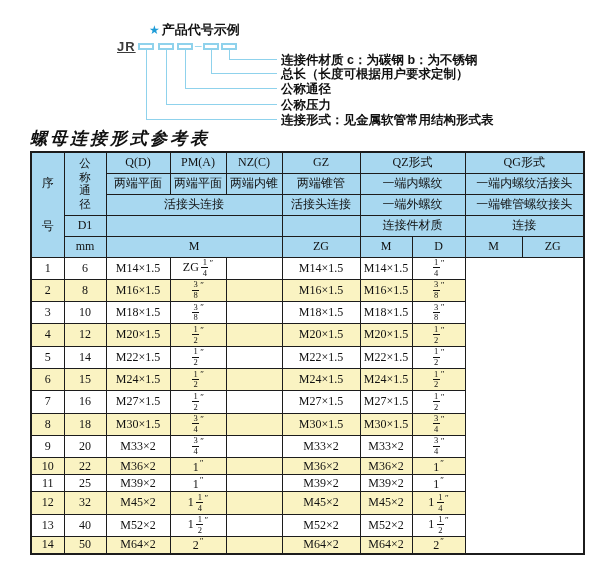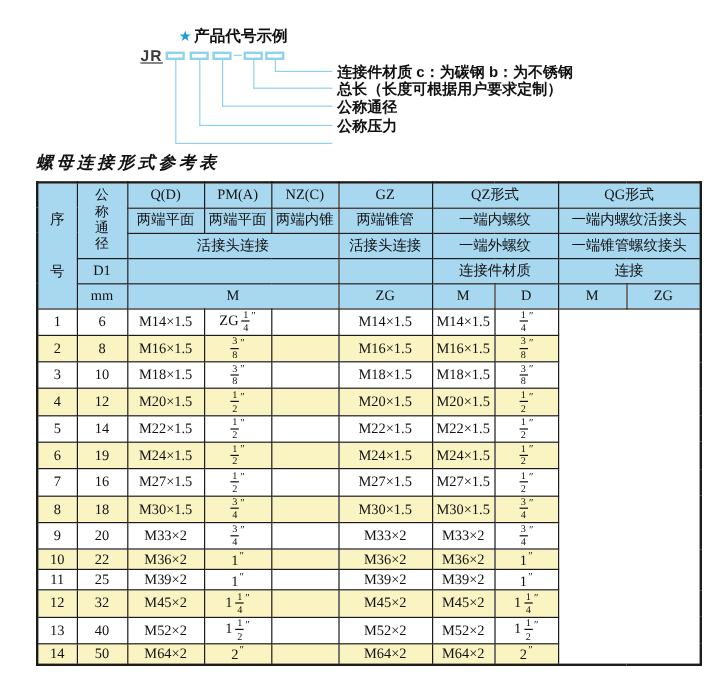--- a/index.html
+++ b/index.html
@@ -22,21 +22,21 @@
   .diagram-title .star{color:var(--star);font-size:12px;margin-right:2px;}
   .jr{position:absolute;left:117px;top:39px;font-family:"Liberation Sans","DejaVu Sans",sans-serif;font-weight:bold;font-size:13px;color:#3a3a3a;letter-spacing:1px;text-decoration:underline;}
   .code-box{position:absolute;top:43px;width:16px;height:7px;border:2px solid var(--cyan);background:#fff;}
   .code-dash{position:absolute;top:37px;font-weight:bold;color:var(--cyan);font-size:13px;}
   .connector{position:absolute;border-left:1.5px solid var(--cyan);border-bottom:1.5px solid var(--cyan);}
   .dlabel{position:absolute;left:281px;height:14px;line-height:14px;font-family:"Liberation Sans","DejaVu Sans",sans-serif;font-weight:bold;font-size:12.5px;white-space:nowrap;}
   
   .table-title{
     position:absolute;left:30px;top:127px;
     font-family:"Liberation Serif","DejaVu Serif",serif;
-    font-weight:bold;font-style:italic;font-size:14px;letter-spacing:3px;white-space:nowrap;
+    font-weight:bold;font-style:italic;font-size:17px;letter-spacing:3px;white-space:nowrap;
   }
   
   table{
     position:absolute;left:30px;top:151px;width:553px;height:404px;
     border-collapse:collapse;table-layout:fixed;
   }
   th,td{
     border:1px solid var(--border);
     text-align:center;vertical-align:middle;
     font-size:12px;font-weight:normal;line-height:1.1;
@@ -73,20 +73,21 @@
   <div class="connector" style="left:229px;top:50px;width:48px;height:10px"></div>
   <div class="connector" style="left:211px;top:50px;width:66px;height:24px"></div>
   <div class="connector" style="left:185px;top:50px;width:92px;height:39px"></div>
   <div class="connector" style="left:166px;top:50px;width:111px;height:55px"></div>
   <div class="connector" style="left:146px;top:50px;width:131px;height:70px"></div>
 
   <div class="dlabel" style="top:53px">连接件材质  c：为碳钢  b：为不锈钢</div>
   <div class="dlabel" style="top:67px">总长（长度可根据用户要求定制）</div>
   <div class="dlabel" style="top:82px">公称通径</div>
   <div class="dlabel" style="top:98px">公称压力</div>
+  <div class="dlabel" style="top:113px">连接形式：见金属软管常用结构形式表</div>
 </div>
 
 <div class="table-title">螺母连接形式参考表</div>
 
 <table>
   <colgroup>
     <col style="width:33px">
       <col style="width:42px">
       <col style="width:64px">
       <col style="width:56px">
@@ -197,21 +198,21 @@
         <td>14</td>
         <td>M22×1.5</td>
         <td><span class="frac"><span class="fn">1</span><span class="fd">2</span></span><span class="inch">″</span></td>
         <td></td>
         <td>M22×1.5</td>
         <td>M22×1.5</td>
         <td><span class="frac"><span class="fn">1</span><span class="fd">2</span></span><span class="inch">″</span></td>
       </tr>
       <tr class="alt">
         <td>6</td>
-        <td>19</td>
+        <td>15</td>
         <td>M24×1.5</td>
         <td><span class="frac"><span class="fn">1</span><span class="fd">2</span></span><span class="inch">″</span></td>
         <td></td>
         <td>M24×1.5</td>
         <td>M24×1.5</td>
         <td><span class="frac"><span class="fn">1</span><span class="fd">2</span></span><span class="inch">″</span></td>
       </tr>
       <tr>
         <td>7</td>
         <td>16</td>

